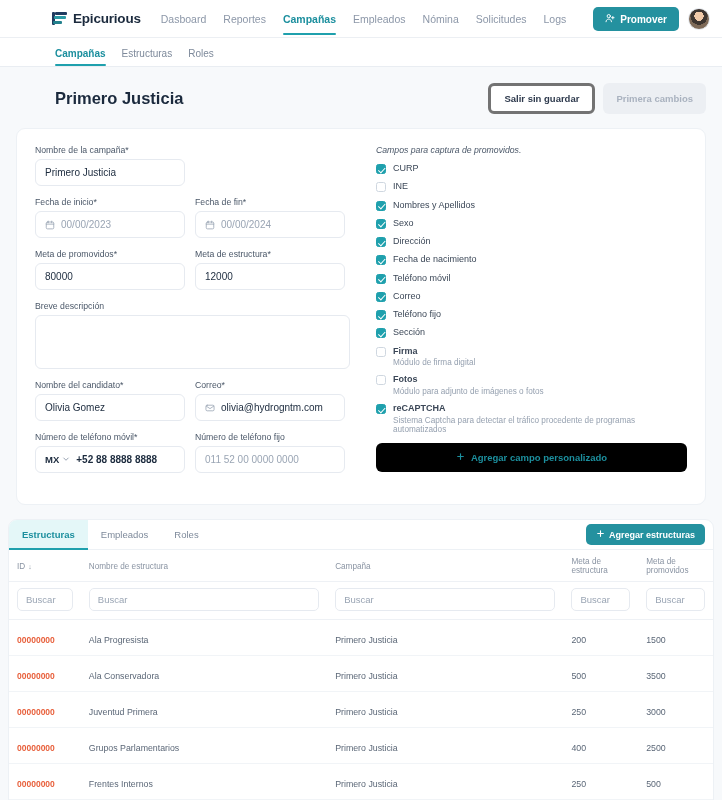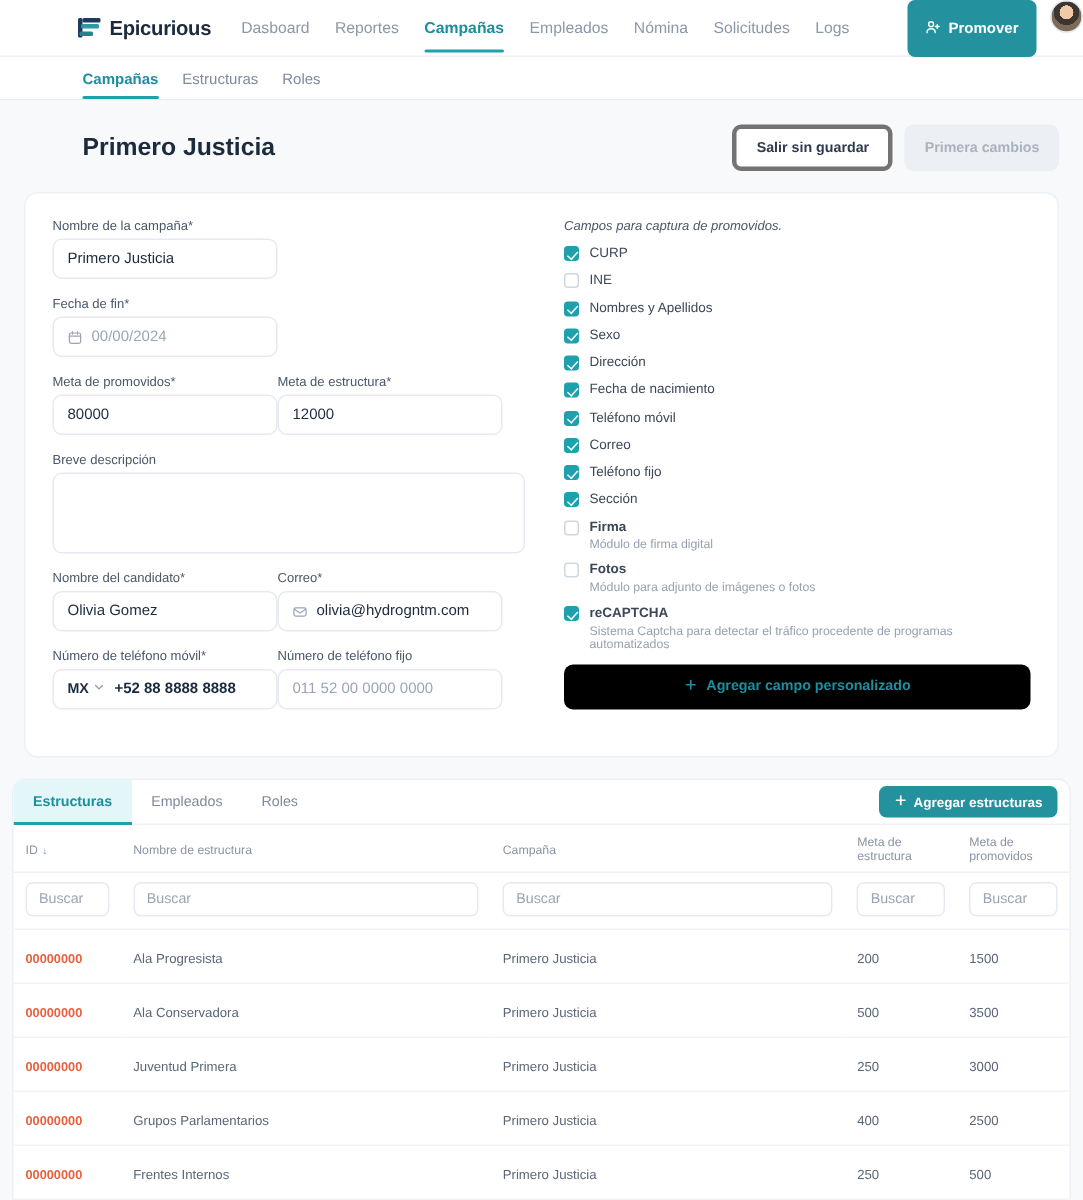--- a/index.html
+++ b/index.html
@@ -32,22 +32,22 @@
     font-size: 10.5px; color: #8c97a8; cursor: pointer;
     padding: 11px 0 10px; position: relative; white-space: nowrap;
   }
   .nav-item.active { color: #1c8f9e; font-weight: 600; }
   .nav-item.active::after {
     content: ""; position: absolute; left: 0; right: 0; bottom: 0;
     height: 2px; background: #1fa0ad; border-radius: 2px;
   }
 
   .topbar-right {
-    position: absolute; right: 0; top: 0; height: 38px;
-    display: flex; gap: 9px;
+    position: absolute; right: 12px; top: 0; height: 38px;
+    display: flex; align-items: center; gap: 9px;
   }
   .btn-promover {
     background: #24919f; color: #fff; font-size: 10px; font-weight: 600;
     border: none; border-radius: 5px; padding: 6px 12px;
     display: flex; align-items: center; gap: 5px; cursor: pointer;
   }
   .avatar {
     width: 22px; height: 22px; border-radius: 50%;
     background: radial-gradient(circle at 50% 36%, #f0c9a8 0 28%, #3d3530 29% 52%, #7e6a58 53% 100%);
     border: 1.5px solid #e6eaef; overflow: hidden; cursor: pointer;
@@ -86,21 +86,21 @@
 
   
   .card {
     background: #fff; border: 1px solid #edf1f5; border-radius: 9px;
     margin: 0 16px; padding: 16px 18px 20px;
   }
   .form-grid { display: flex; gap: 26px; }
   .form-left { width: 315px; flex: none; }
   .form-right { flex: 1; }
 
-  .row2 { display: flex; }
+  .row2 { display: flex; gap: 10px; }
   .fld { margin-bottom: 11px; }
   .fld.half { width: 150px; flex: none; }
   label.lbl {
     display: block; font-size: 8.7px; color: #4a5768; margin-bottom: 4px; font-weight: 400;
   }
   .inp {
     width: 100%; height: 27px; border: 1px solid #e6eaf0; border-radius: 6px;
     background: #fff; font-size: 10px; color: #1b2a3d;
     padding: 0 9px; display: flex; align-items: center; gap: 6px;
     font-family: "Liberation Sans", sans-serif;
@@ -250,20 +250,32 @@
       <div class="row2">
         <div class="fld half">
           <label class="lbl">Nombre de la campaña*</label>
           <div class="inp">
             <span class="val">Primero Justicia</span>
           </div>
         </div>
       </div>
 
       <div class="row2">
+        <div class="fld half">
+          <label class="lbl">Fecha de inicio*</label>
+          <div class="inp placeholder">
+            <span class="ico">
+              <svg width="10" height="10" viewBox="0 0 16 16" fill="none" stroke="#9aa5b4" stroke-width="1.3" stroke-linecap="round" stroke-linejoin="round">
+                <rect x="2" y="3.2" width="12" height="11" rx="2"></rect>
+                  <path d="M2 6.6h12M5.3 1.8v2.6M10.7 1.8v2.6"></path>
+              </svg>
+            </span>
+            <span class="val">00/00/2023</span>
+          </div>
+        </div>
         <div class="fld half">
           <label class="lbl">Fecha de fin*</label>
           <div class="inp placeholder">
             <span class="ico">
               <svg width="10" height="10" viewBox="0 0 16 16" fill="none" stroke="#9aa5b4" stroke-width="1.3" stroke-linecap="round" stroke-linejoin="round">
                 <rect x="2" y="3.2" width="12" height="11" rx="2"></rect>
                   <path d="M2 6.6h12M5.3 1.8v2.6M10.7 1.8v2.6"></path>
               </svg>
             </span>
             <span class="val">00/00/2024</span>

